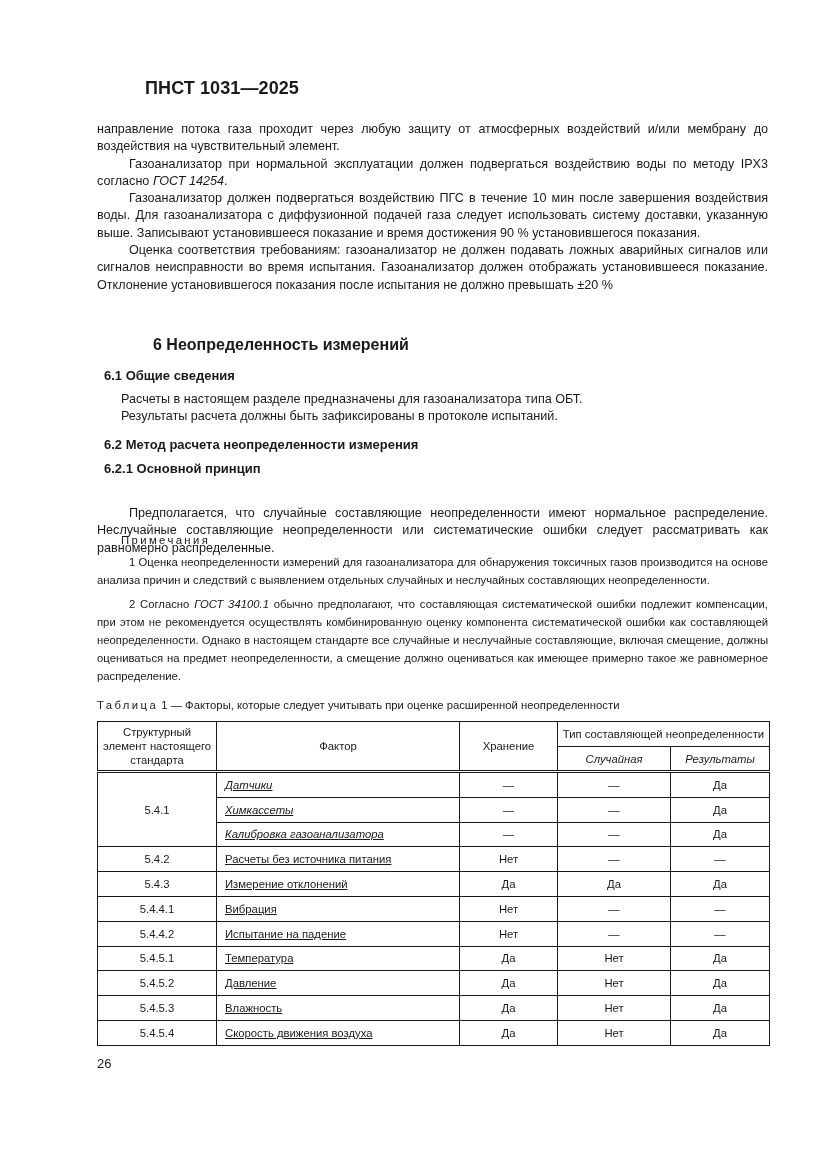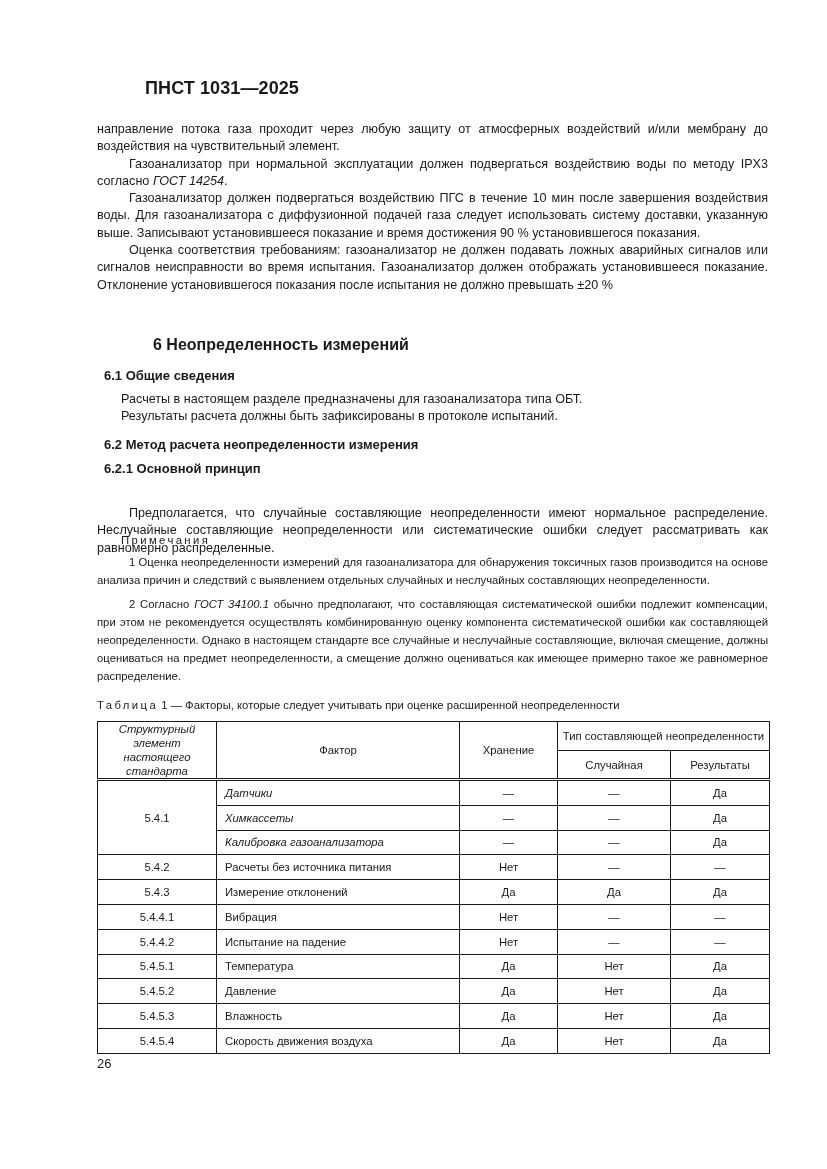--- a/index.html
+++ b/index.html
@@ -15,23 +15,23 @@
     .h2 { position: absolute; left: 104px; font-size: 13px; font-weight: bold; }
     .notes { position: absolute; left: 97px; width: 671px; font-size: 11.3px; line-height: 18px; }
     .notes-title { position: absolute; left: 121px; top: 534px; font-size: 11.3px; letter-spacing: 2.4px; }
     i { }
     .caption { position: absolute; left: 97px; top: 699px; font-size: 11.3px; }
     .caption .spaced { letter-spacing: 2.4px; }
     table.t { position: absolute; left: 97px; top: 721px; border-collapse: collapse; font-size: 11.3px; table-layout: fixed; width: 672px; }
     table.t td, table.t th { border: 1px solid #1a1a1a; text-align: center; vertical-align: middle; font-weight: normal; padding: 0 4px; }
     table.t th { line-height: 14px; }
     table.t tr.hdr1 th { height: 24px; }
-    table.t tr.hdr2 th { height: 23px; border-bottom: 3px double #1a1a1a; }
+    table.t tr.hdr2 th { height: 23px; border-bottom: 3px double #1a1a1a; font-style: italic; }
     table.t td { height: 23.8px; }
-    table.t td.left { text-align: left; padding-left: 8px; }
+    table.t td.left { text-align: left; padding-left: 8px; text-decoration: underline; }
     table.t td.it { font-style: italic; }
     .page-num { position: absolute; left: 97px; top: 1056px; font-size: 13px; }
   </style>
 </head>
 <body>
 
 <div class="page-header">ПНСТ 1031—2025</div>
 
 <div class="block just" style="top:113px;margin-top:8px;">
   <p class="p last">направление потока газа проходит через любую защиту от атмосферных воздействий и/или мембрану до воздействия на чувствительный элемент.</p>
@@ -63,21 +63,21 @@
 <table class="t">
   <colgroup>
       <col style="width:119px">
       <col style="width:243px">
       <col style="width:98px">
       <col style="width:113px">
       <col style="width:99px">
     </colgroup>
   <tbody>
       <tr class="hdr1">
-    <th rowspan="2" style="border-bottom:3px double #1a1a1a;font-style:italic;">Структурный элемент настоящего стандарта</th>
+    <th rowspan="2" style="border-bottom:3px double #1a1a1a;">Структурный элемент настоящего стандарта</th>
     <th rowspan="2" style="border-bottom:3px double #1a1a1a;">Фактор</th>
     <th rowspan="2" style="border-bottom:3px double #1a1a1a;">Хранение</th>
     <th colspan="2">Тип составляющей неопределенности</th>
   </tr>
   <tr class="hdr2">
     <th>Случайная</th>
     <th>Результаты</th>
   </tr>
   <tr>
     <td rowspan="3">5.4.1</td>

